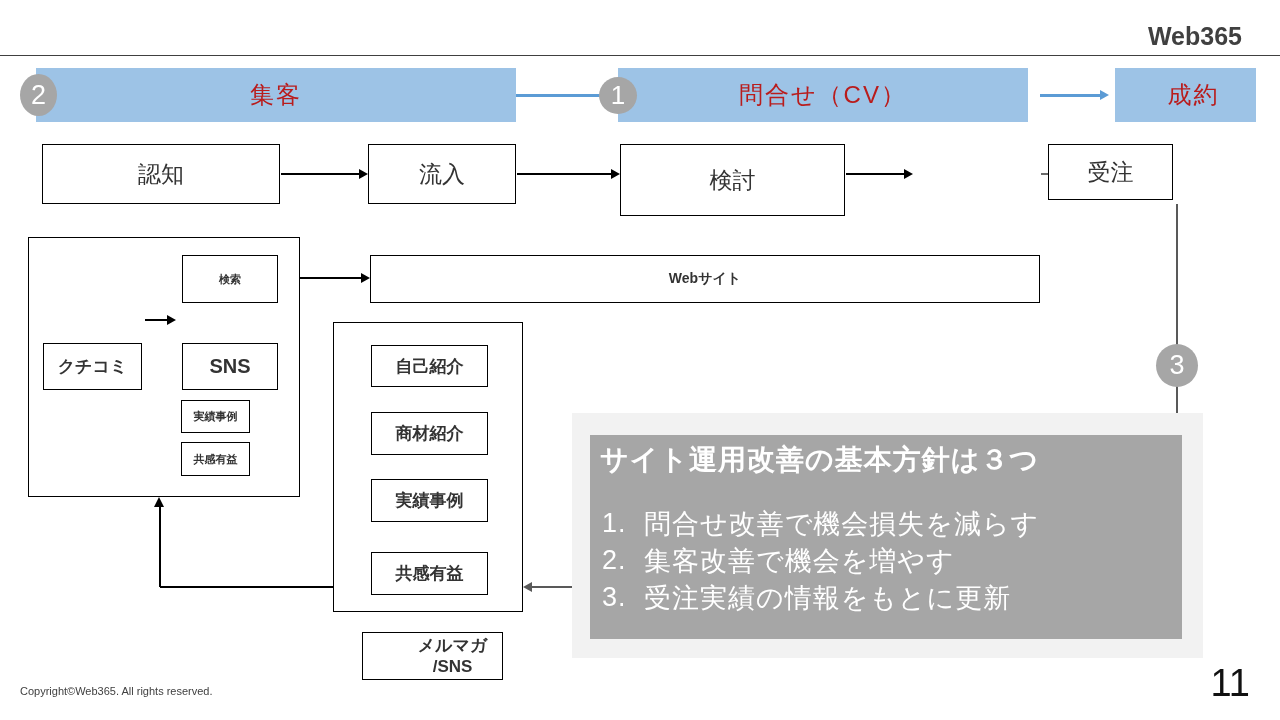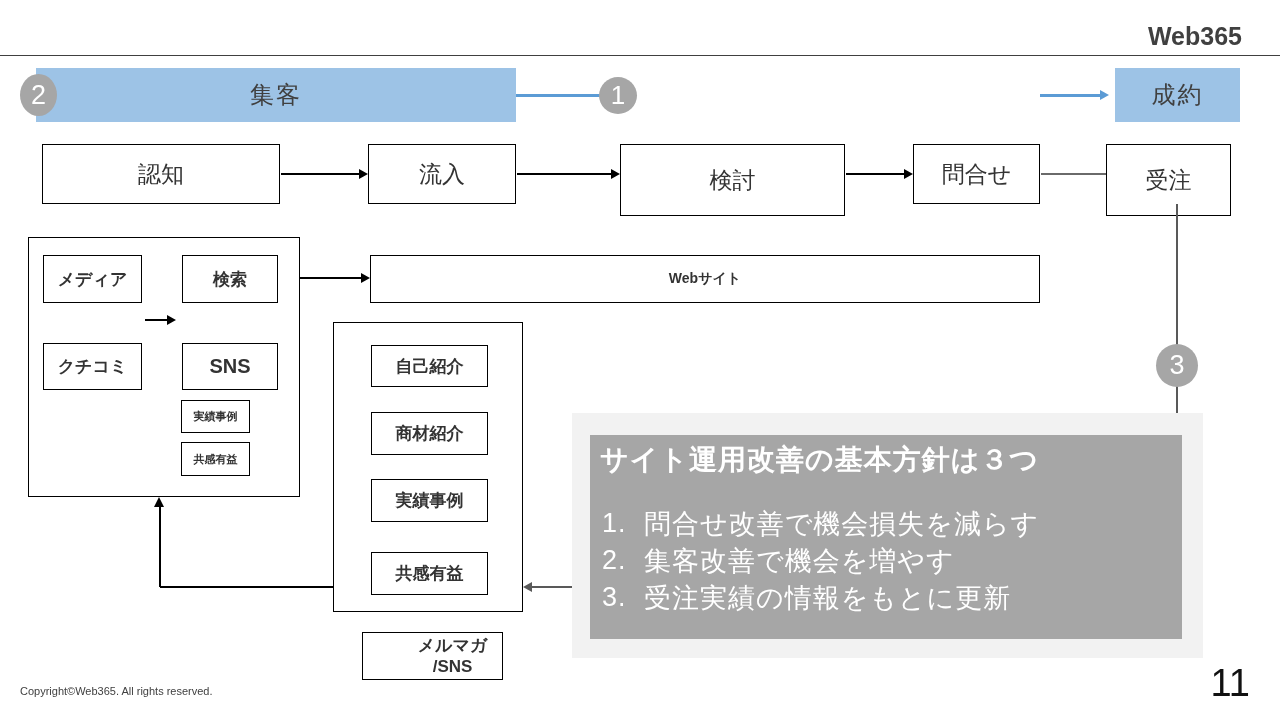--- a/index.html
+++ b/index.html
@@ -5,21 +5,21 @@
   html,body { margin:0; padding:0; background:#fff; }
   .slide {
     position:relative; width:1280px; height:720px; background:#ffffff;
     font-family:"Liberation Sans", sans-serif; overflow:hidden;
   }
   
   .brand { position:absolute; top:22px; right:38px; font-size:25px; font-weight:bold; color:#404040; }
   .toprule { position:absolute; top:55px; left:0; width:1280px; height:0; border-top:1.5px solid #404040; }
   
   .banner {
-    position:absolute; top:68px; height:54px; background:#9DC3E6; color:#404040;
+    position:absolute; top:68px; height:54px; background:#9DC3E6; color:#b91c1c;
     display:flex; align-items:center; justify-content:center;
     font-size:24px; letter-spacing:2px;
   }
   .badge {
     position:absolute; background:#A6A6A6; color:#ffffff; border-radius:50%;
     display:flex; align-items:center; justify-content:center; font-size:27px; z-index:5;
   }
   
   .wbox {
     position:absolute; background:#ffffff; border:1.5px solid #000000; box-sizing:border-box;
@@ -56,46 +56,45 @@
 <div class="slide">
 
   <div class="brand">Web365</div>
   <div class="toprule"></div>
 
   <div class="banner" style="left:36px; width:480px;">集客</div>
   <div class="badge" style="left:20px; top:74px; width:37px; height:42px;">2</div>
 
   <div class="hline blue" style="left:516px; top:94px; width:84px; height:2.5px;"></div>
   <div class="badge" style="left:599px; top:77px; width:38px; height:37px; font-size:26px;">1</div>
+  <div class="banner" style="left:618px; width:410px;">問合せ（CV）</div>
 
   <div class="hline blue" style="left:1040px; top:94px; width:60px; height:2.5px;"></div>
   <div class="head-r head-blue" style="left:1100px; top:90px;"></div>
-  <div class="banner" style="left:1115px; width:125px;">成約</div>
+  <div class="banner" style="left:1115px; width:125px;padding-left:16px;">成約</div>
 
   <div class="wbox step" style="left:42px; top:144px; width:238px; height:60px;">認知</div>
   <div class="hline" style="left:281px; top:173px; width:78px;"></div>
   <div class="head-r" style="left:359px; top:169px;"></div>
 
   <div class="wbox step" style="left:368px; top:144px; width:148px; height:60px;">流入</div>
   <div class="hline" style="left:517px; top:173px; width:94px;"></div>
   <div class="head-r" style="left:611px; top:169px;"></div>
 
   <div class="wbox step" style="left:620px; top:144px; width:225px; height:72px;">検討</div>
   <div class="hline" style="left:846px; top:173px; width:58px;"></div>
   <div class="head-r" style="left:904px; top:169px;"></div>
 
-  <div class="wbox step" style="left:913px; top:144px; width:127px; height:60px;">問合せ</div>
   <div class="hline" style="left:1041px; top:173px; width:65px; background:#6a6a6a;"></div>
   <div class="head-r" style="left:1106px; top:169px;"></div>
 
-  <div class="wbox step" style="left:1106px; top:144px; width:125px; height:72px;">受注</div>
+  <div class="wbox step" style="left:1048px; top:144px; width:125px; height:56px;">受注</div>
 
   <div class="container-box" style="left:28px; top:237px; width:272px; height:260px;"></div>
-  <div class="wbox bold" style="left:43px; top:255px; width:99px; height:48px; font-size:17px;">メディア</div>
-  <div class="wbox bold" style="left:182px; top:255px; width:96px; height:48px; font-size:17px;">検索</div>
+  <div class="wbox bold" style="left:182px; top:255px; width:96px; height:48px; font-size:11px;">検索</div>
   <div class="hline" style="left:145px; top:319px; width:22px;"></div>
   <div class="head-r" style="left:167px; top:315px;"></div>
   <div class="wbox bold" style="left:43px; top:343px; width:99px; height:47px; font-size:17px;">クチコミ</div>
   <div class="wbox bold" style="left:182px; top:343px; width:96px; height:47px; font-size:20px;">SNS</div>
   <div class="wbox bold" style="left:181px; top:400px; width:69px; height:33px; font-size:11px;">実績事例</div>
   <div class="wbox bold" style="left:181px; top:442px; width:69px; height:34px; font-size:11px;">共感有益</div>
 
   <div class="hline" style="left:300px; top:277px; width:61px;"></div>
   <div class="head-r" style="left:361px; top:273px;"></div>
 

